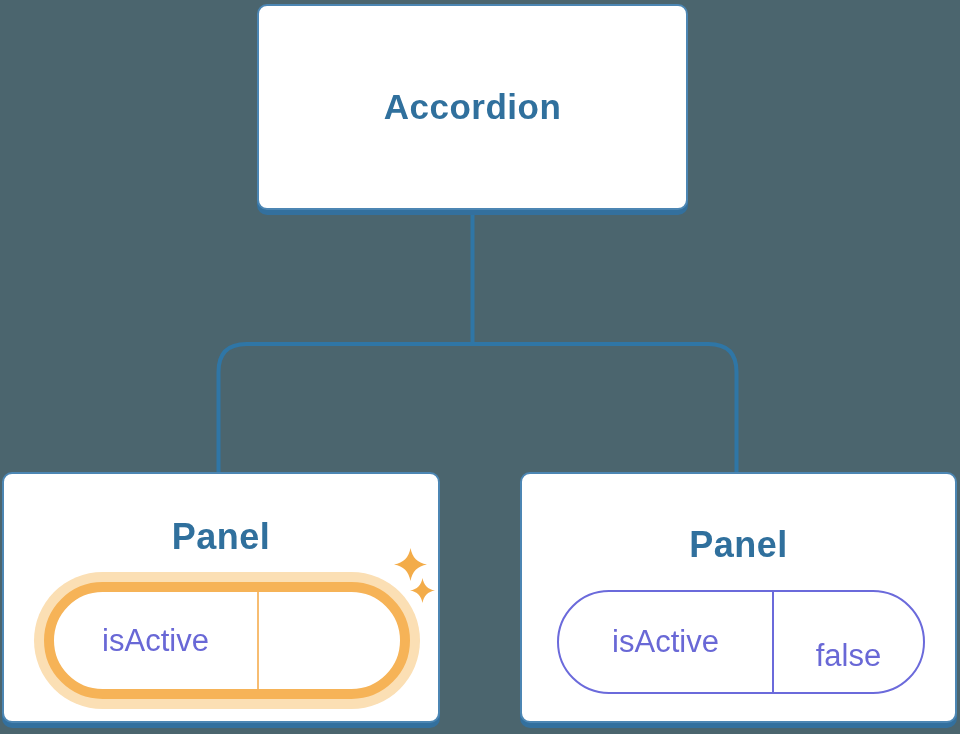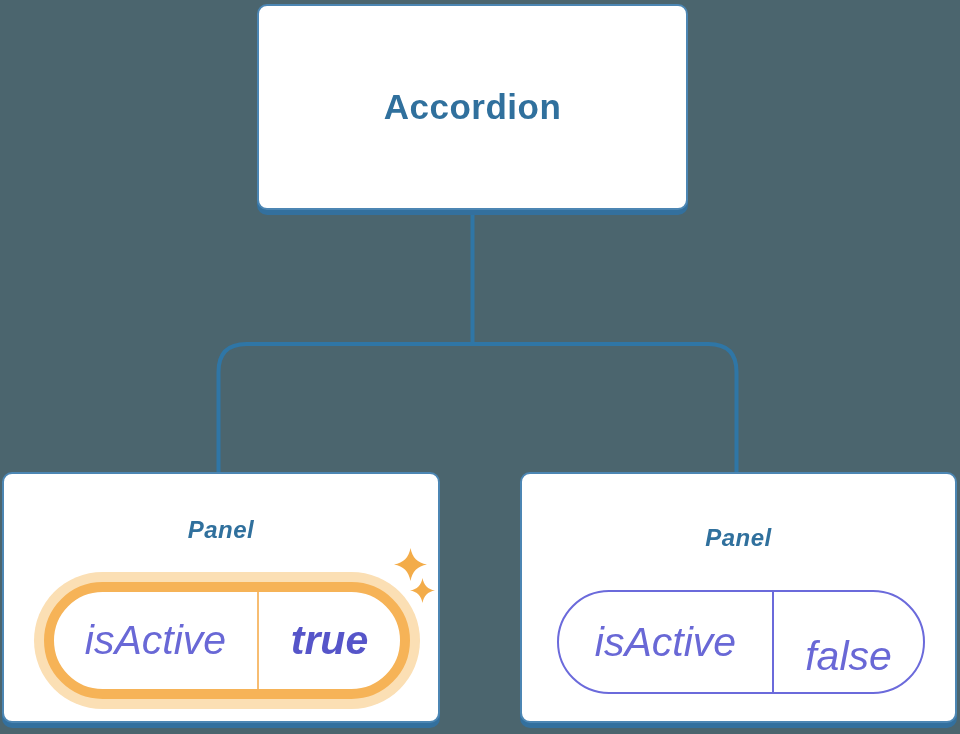--- a/index.html
+++ b/index.html
@@ -42,42 +42,42 @@
     display: flex; align-items: center; justify-content: center;
   }
   .root-label {
     color: var(--title); font-size: 35px; font-weight: 600; letter-spacing: 0.5px;
   }
   .node-panel-left  { left: 2px;   top: 472px; width: 438px; height: 251px; }
   .node-panel-right { left: 520px; top: 472px; width: 437px; height: 251px; }
   .panel-title {
     position: absolute; left: 0; width: 100%;
     text-align: center; color: var(--title);
-    font-size: 24px; font-weight: 600; letter-spacing: 0.5px; font-style: italic;
+    font-size: 36px; font-weight: 600; letter-spacing: 0.5px;
   }
   .node-panel-left  .panel-title { top: 42px; }
   .node-panel-right .panel-title { top: 50px; }
 
   .pill {
     position: absolute; background: #ffffff;
     border-radius: 999px;
     display: flex; align-items: stretch;
   }
   .pill-active {
     left: 40px; top: 108px; width: 366px; height: 117px;
     border: 10px solid var(--orange);
     box-shadow: 0 0 0 10px var(--orange-glow);
   }
   .pill-inactive {
     left: 35px; top: 116px; width: 368px; height: 104px;
     border: 2px solid var(--purple-border);
   }
   .pill .cell {
     display: flex; align-items: center; justify-content: center;
-    font-size: 41px; color: var(--purple); white-space: nowrap; font-style: italic;
+    font-size: 31px; color: var(--purple); white-space: nowrap;
   }
   .pill-active .cell-name { width: 203px; }
   .pill-active .cell-value { flex: 1; font-weight: 700; color: var(--purple-bold); }
   .pill-inactive .cell-name { width: 213px; }
   .pill-inactive .cell-value { flex: 1; margin-top: 28px; }
   .pill .divider { width: 2px; }
   .pill-active .divider { background: var(--orange-divider); }
   .pill-inactive .divider { background: var(--purple-border); }
 
   .sparkle { position: absolute; pointer-events: none; }
@@ -98,21 +98,20 @@
   <div class="node node-root">
     <div class="root-label">Accordion</div>
   </div>
 
   <div class="node node-panel-left">
     <div class="panel-title">Panel</div>
 
     <div class="pill pill-active">
       <span class="cell cell-name">isActive</span>
       <span class="divider"></span>
-      <span class="cell cell-value">true</span>
     </div>
 
     <svg class="sparkle sparkle-big" viewBox="0 0 24 24">
       <path d="M12 0C13.2 6.9 17.1 10.8 24 12C17.1 13.2 13.2 17.1 12 24C10.8 17.1 6.9 13.2 0 12C6.9 10.8 10.8 6.9 12 0Z"></path>
     </svg>
     <svg class="sparkle sparkle-small" viewBox="0 0 24 24">
       <path d="M12 0C13.2 6.9 17.1 10.8 24 12C17.1 13.2 13.2 17.1 12 24C10.8 17.1 6.9 13.2 0 12C6.9 10.8 10.8 6.9 12 0Z"></path>
     </svg>
   </div>
 

